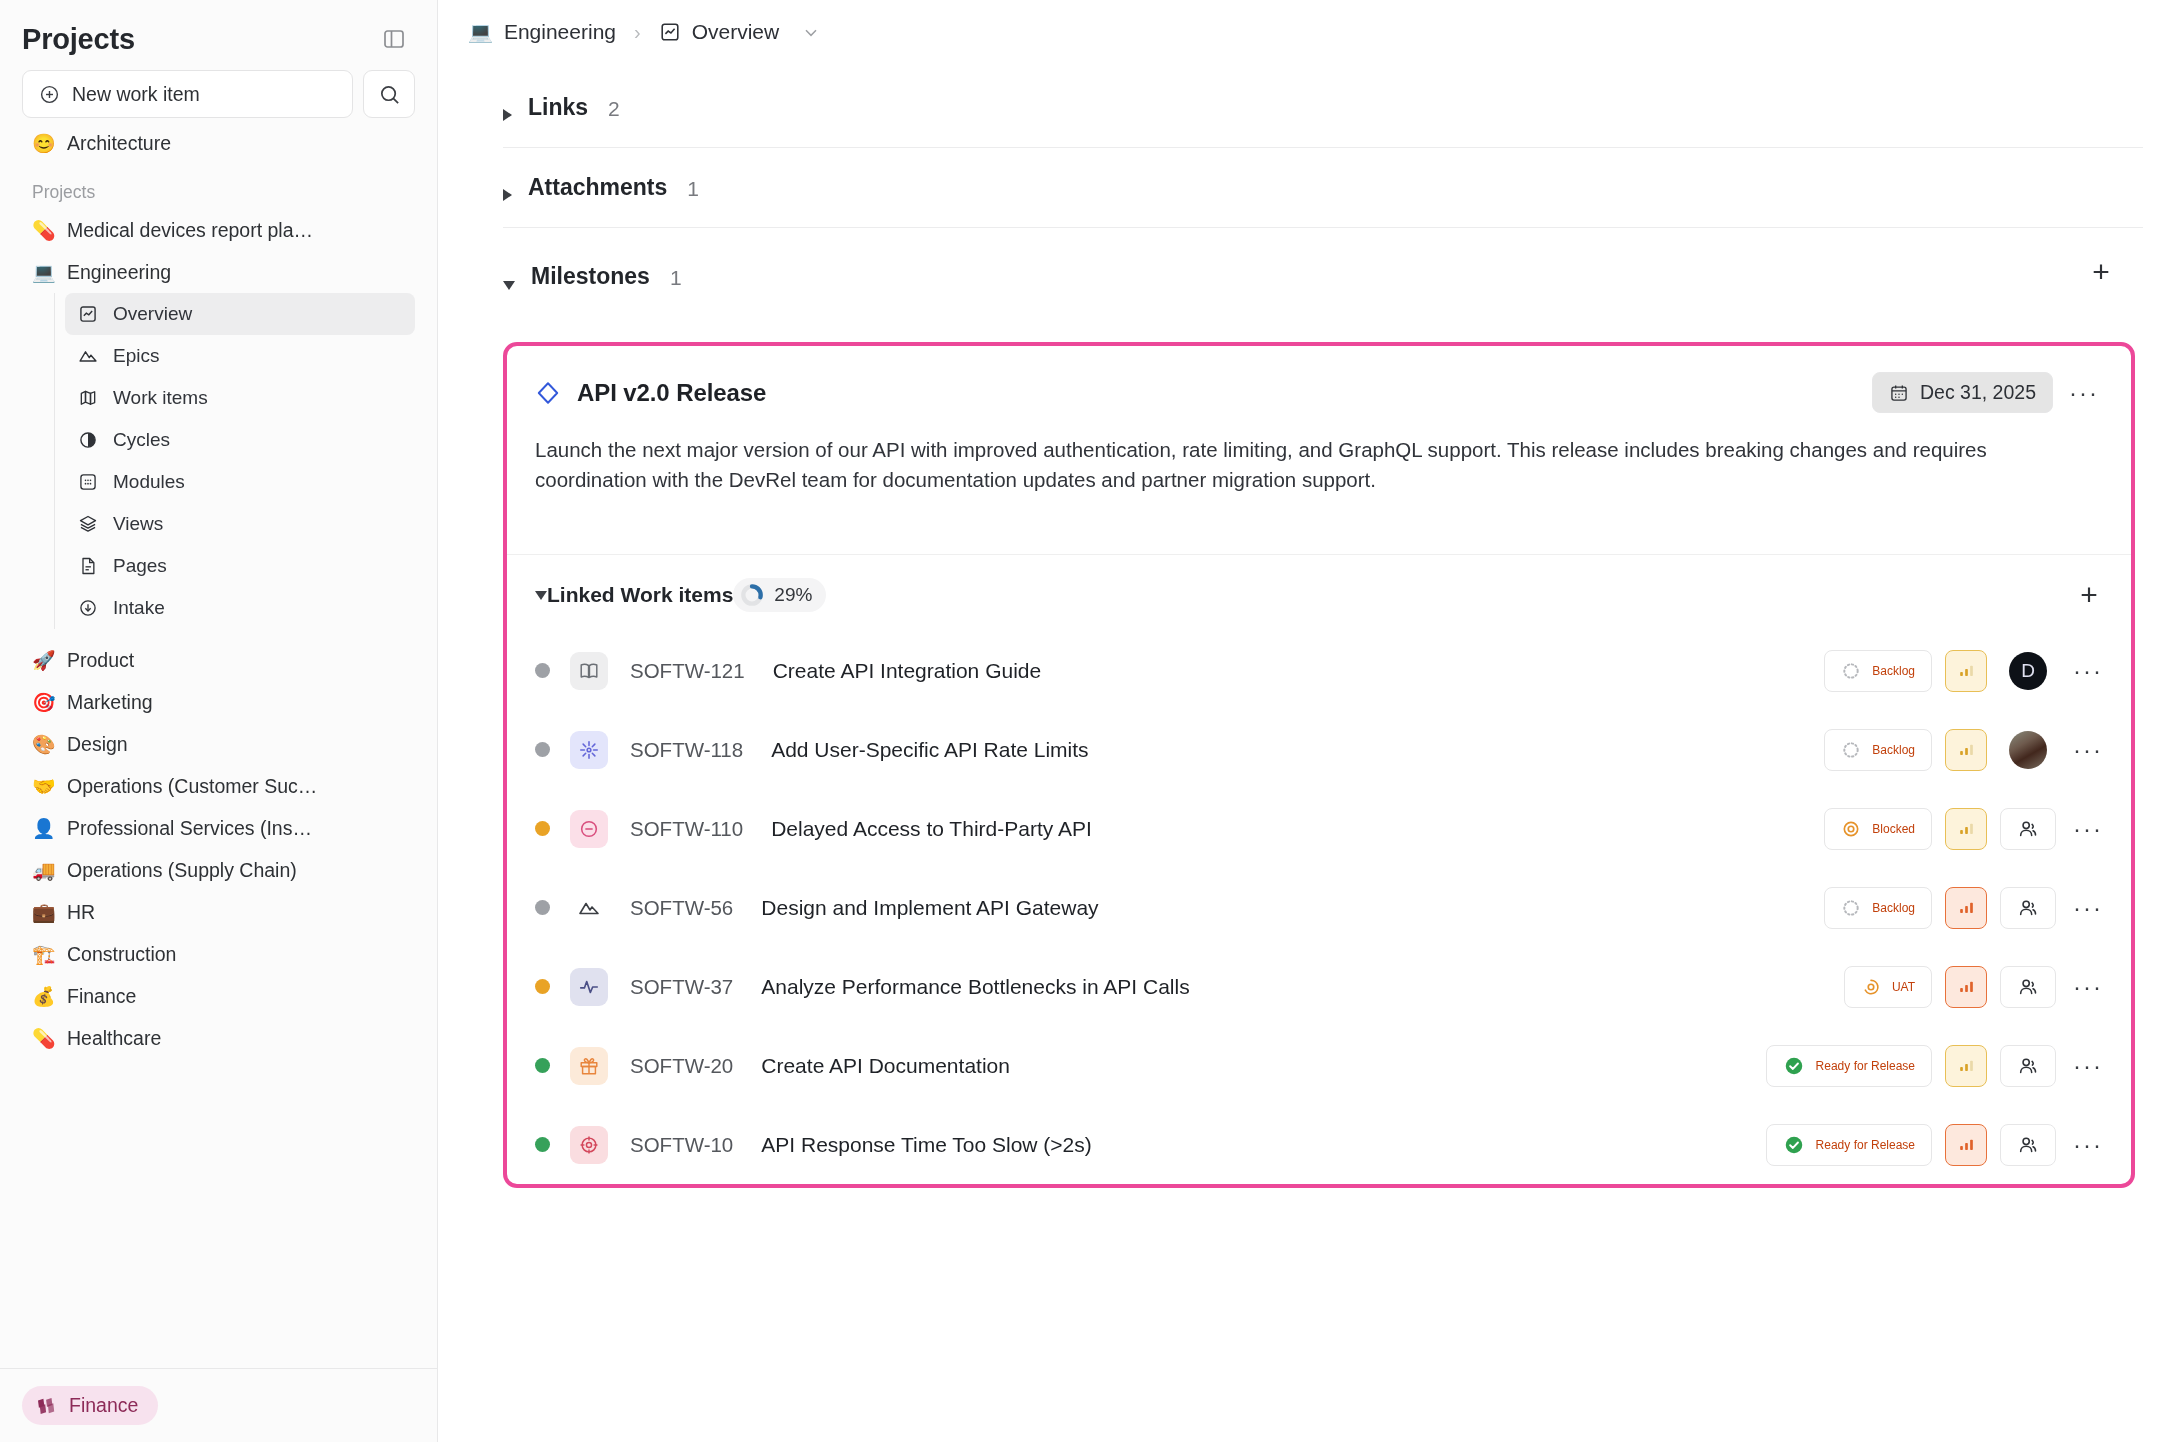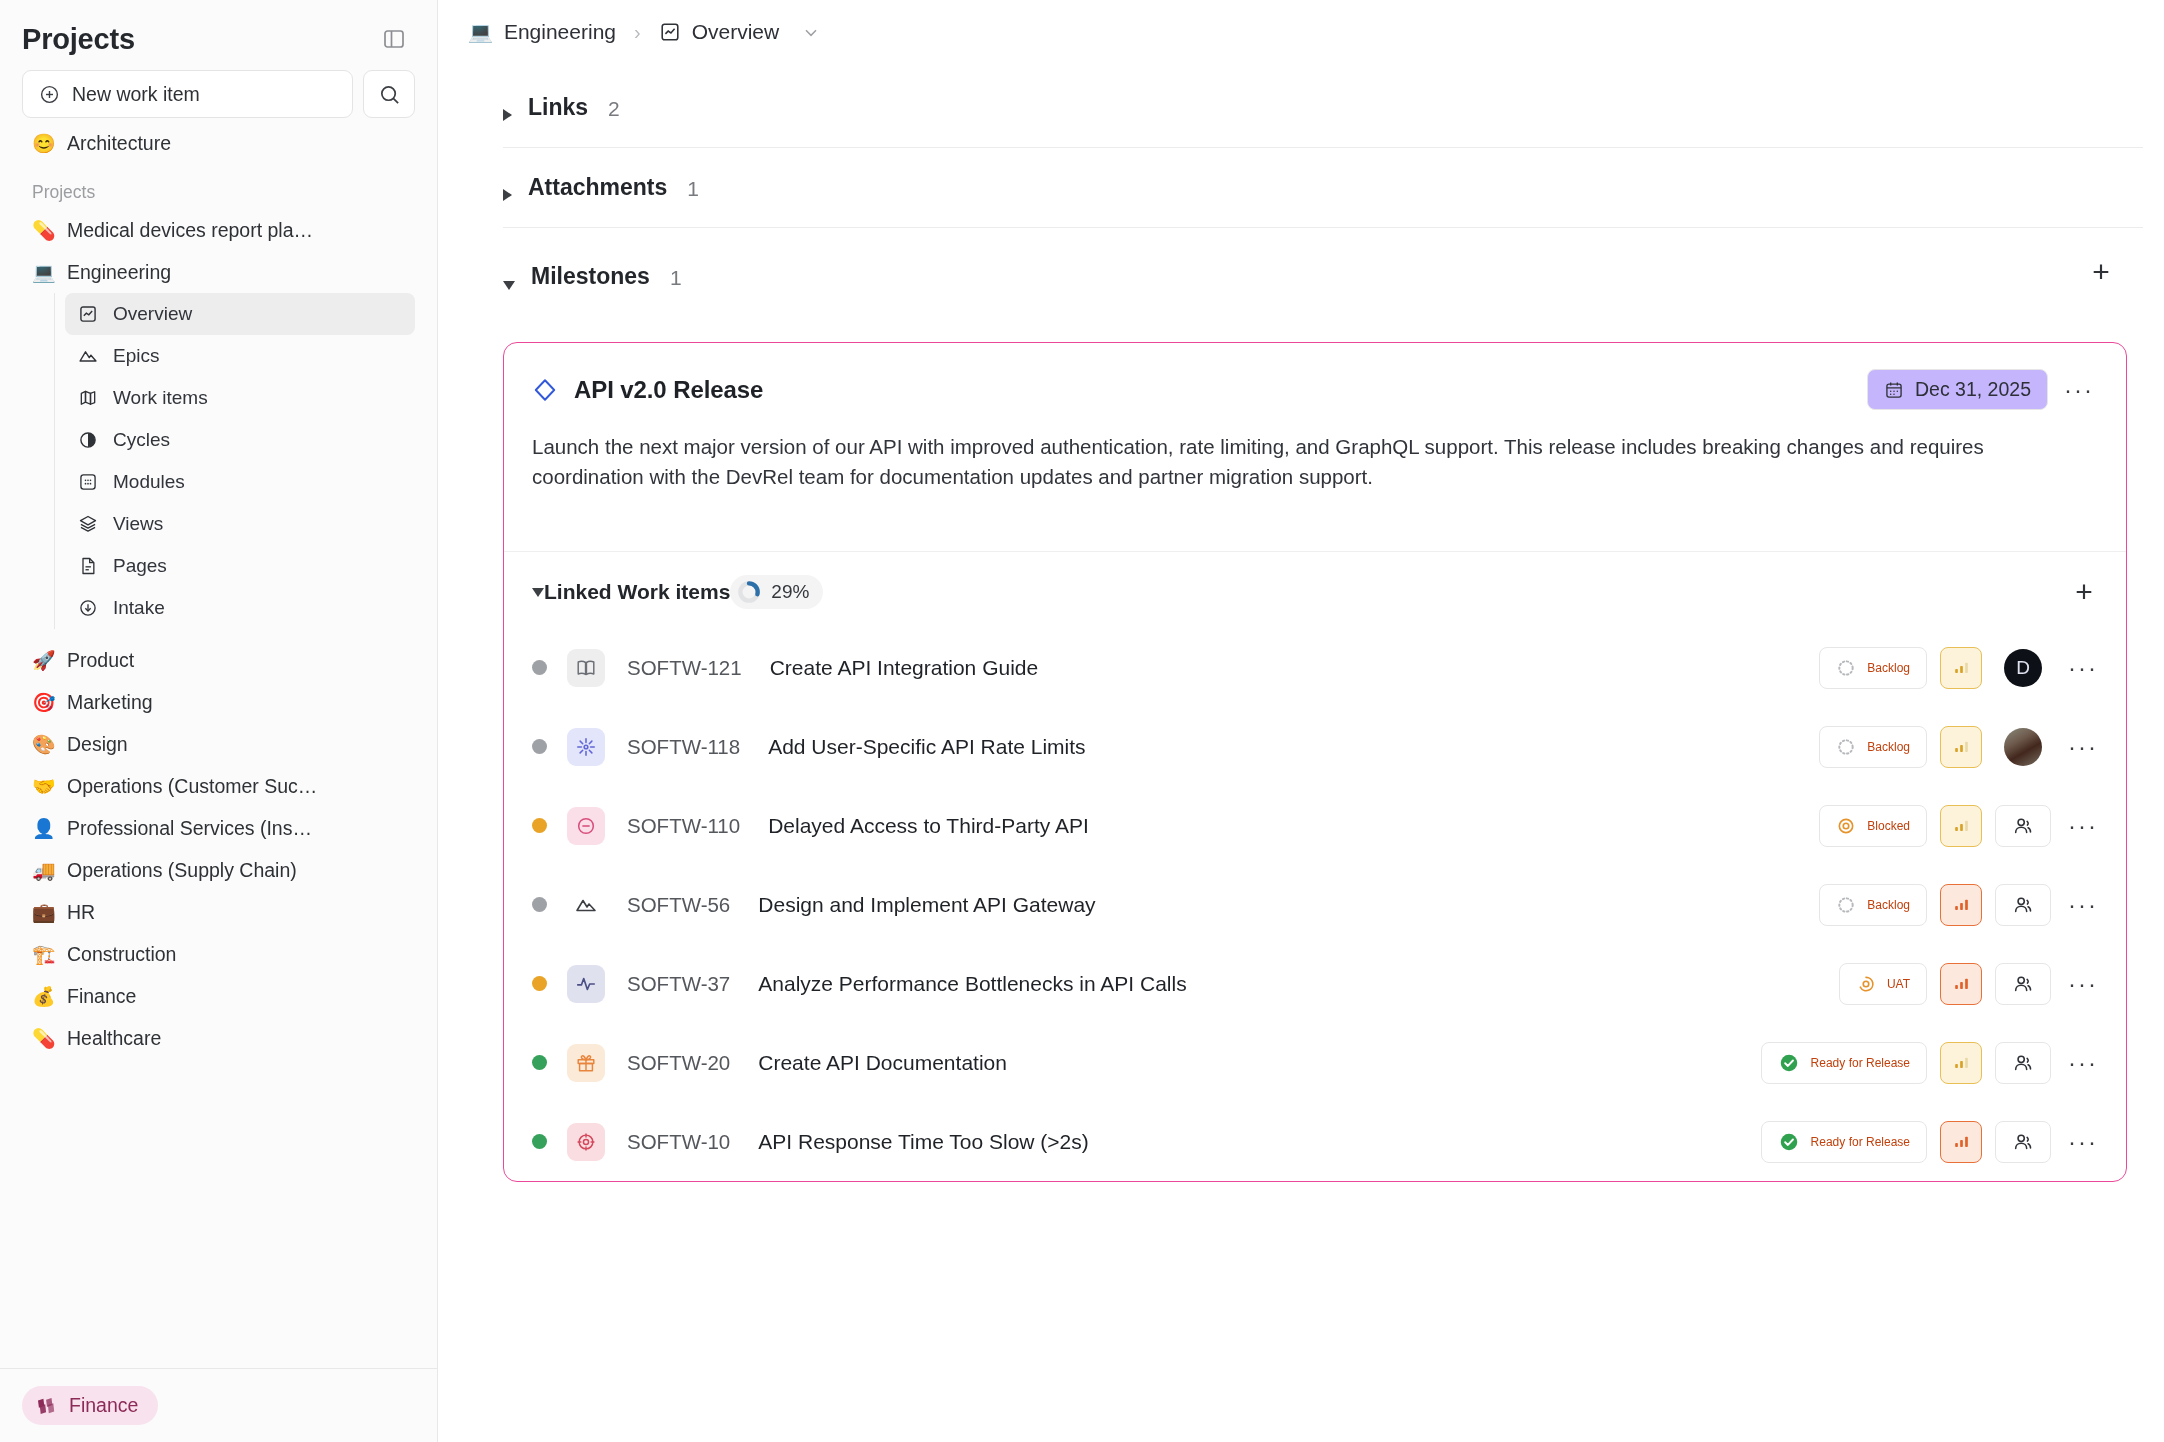--- a/index.html
+++ b/index.html
@@ -110,31 +110,31 @@
   .sec-count { font-size: 21px; color: #787a7f; margin-left: 4px; }
   .spacer { flex: 1; }
   .plus-btn {
     width: 36px; height: 36px; display: flex; align-items: center; justify-content: center;
     border-radius: 7px; cursor: pointer; color: #2f3237; font-size: 30px; font-weight: 300; line-height: 1;
     margin-right: 24px;
   }
 
   
   .ms-card {
-    margin-top: 26px; margin-right: 16px;
-    border: 1px solid #ec4899; border-radius: 14px;
+    margin-top: 26px; margin-right: 8px;
+    border: 4px solid #ec4899; border-radius: 14px;
     background: #fff; overflow: hidden;
   }
   .ms-head { display: flex; align-items: center; padding: 26px 28px 6px 28px; }
   .ms-diamond { margin-right: 16px; display: flex; }
   .ms-title { font-size: 24px; font-weight: 600; color: #1e2126; letter-spacing: -0.1px; }
   .ms-date {
     display: inline-flex; align-items: center; gap: 11px;
     border: 1px solid #e6e6e7; border-radius: 8px;
-    padding: 8px 16px; font-size: 19.5px; color: #2d3036; cursor: pointer; background:#c4b5fd;
+    padding: 8px 16px; font-size: 19.5px; color: #2d3036; cursor: pointer; background:#e5e5e5;
   }
   .dots-btn {
     width: 38px; height: 34px; display: flex; align-items: center; justify-content: center;
     border-radius: 7px; cursor: pointer; margin-left: 12px; letter-spacing: 2px; color: #3a3d42; font-size: 24px;
   }
   .ms-desc {
     padding: 16px 40px 60px 28px;
     font-size: 20.5px; line-height: 1.44; color: #31343a;
   }
   .lw-head {

